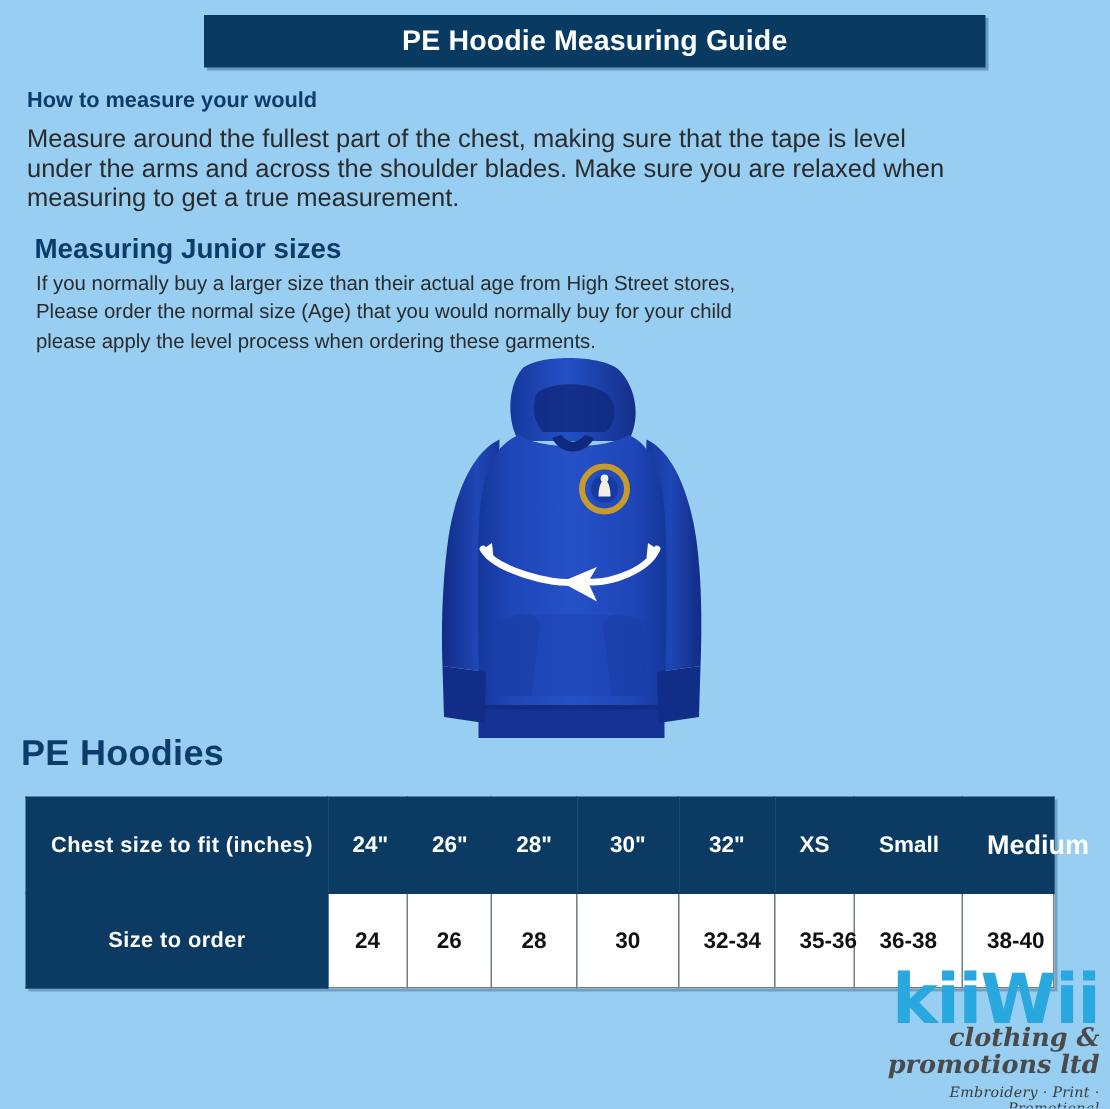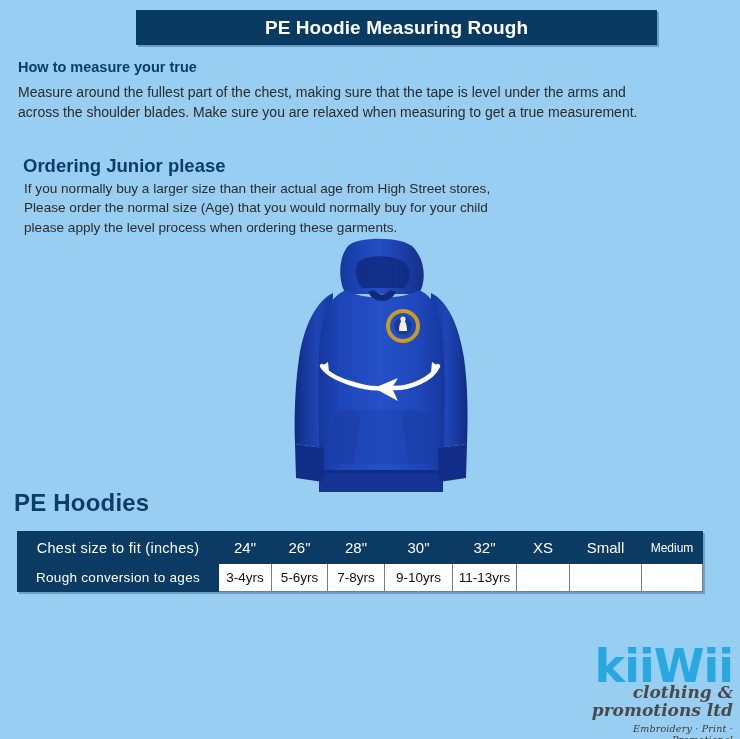--- a/index.html
+++ b/index.html
@@ -54,21 +54,21 @@
     left: 18px;
     top: 59px;
     font-size: 14.5px;
   }
   .body-text {
     position: absolute;
     left: 18px;
     top: 83px;
     width: 620px;
     color: #2b2b2b;
-    font-size: 14px;
+    font-size: 17px;
     line-height: 19.5px;
   }
 
   .junior-heading {
     left: 23px;
     top: 155px;
     font-size: 18.5px;
     color: #0d3c6b;
   }
   .junior-text {
@@ -109,22 +109,22 @@
     left: 17px;
     top: 531px;
     width: 669px;
     border-collapse: collapse;
     table-layout: fixed;
     box-shadow: 2px 2px 0 rgba(20,60,95,0.30);
   }
   .size-table td {
     border: 1px solid #6f7f8c;
     text-align: center;
-    font-weight: normal;
-    padding: 0;
+    font-weight: bold;
+    padding: 16px;
     font-size: 15px;
     color: #111111;
     background: #ffffff;
     height: 30px;
     white-space: nowrap;
   }
   .size-table tr.head td {
     background: #0b3b63;
     color: #ffffff;
     border-color: #0b3b63;
@@ -133,21 +133,21 @@
   .size-table td.rowlabel {
     background: #0b3b63;
     color: #ffffff;
     text-align: center;
     border-color: #0b3b63;
     font-size: 14.5px;
     letter-spacing: .3px;
   }
   .size-table tr.head td.rowlabel { font-size: 14.5px; }
   .size-table tr.r3 td { height: 27px; font-size: 13.5px; }
-  .size-table td.small-head { font-size: 12px; }
+  .size-table td.small-head { font-size: 18px; }
   .size-table td.tight { font-size: 14px; }
 
   
   col.c0 { width: 201px; }
   col.c1 { width: 53px; }
   col.c2 { width: 56px; }
   col.c3 { width: 57px; }
   col.c4 { width: 68px; }
   col.c5 { width: 64px; }
   col.c6 { width: 53px; }
@@ -190,27 +190,27 @@
     font-family: "DejaVu Serif", serif;
     letter-spacing: .2px;
   }
 </style>
 </head>
 <body>
 
 <div class="page">
 
   <div class="header-bar">
-    <div class="header-title">PE Hoodie Measuring Rough</div>
+    <div class="header-title">PE Hoodie Measuring Guide</div>
   </div>
 
-  <div class="section-heading chest-heading">How to measure your true</div>
+  <div class="section-heading chest-heading">How to measure your would</div>
   <div class="body-text">Measure around the fullest part of the chest, making sure that the tape is level under the arms and across the shoulder blades. Make sure you are relaxed when measuring to get a true measurement.</div>
 
-  <div class="section-heading junior-heading">Ordering Junior please</div>
+  <div class="section-heading junior-heading">Measuring Junior sizes</div>
   <div class="junior-text">
     <div>If you normally buy a larger size than their actual age from High Street stores,</div>
     <div>Please order the normal size (Age) that you would normally buy for your child</div>
     <div>please apply the level process when ordering these garments.</div>
   </div>
 
   <div class="hoodie-wrap">
     <svg class="hoodie-svg" viewBox="0 0 190 292">
       <defs>
         <linearGradient id="bodyGrad" x1="0" y1="0" x2="1" y2="0">
@@ -295,30 +295,30 @@
         <td class="rowlabel">Chest size to fit (inches)</td>
         <td>24"</td>
         <td>26"</td>
         <td>28"</td>
         <td>30"</td>
         <td>32"</td>
         <td>XS</td>
         <td>Small</td>
         <td class="small-head">Medium</td>
       </tr>
-      <tr class="r3">
-        <td class="rowlabel">Rough conversion to ages</td>
-        <td>3-4yrs</td>
-        <td>5-6yrs</td>
-        <td>7-8yrs</td>
-        <td>9-10yrs</td>
-        <td class="tight">11-13yrs</td>
-        <td></td>
-        <td></td>
-        <td></td>
+      <tr class="r2">
+        <td class="rowlabel">Size to order</td>
+        <td>24</td>
+        <td>26</td>
+        <td>28</td>
+        <td>30</td>
+        <td>32-34</td>
+        <td>35-36</td>
+        <td>36-38</td>
+        <td>38-40</td>
       </tr>
     </tbody>
   </table>
 
   <div class="logo">
     <div class="logo-mark">kiiWii</div>
     <div class="logo-sub1">clothing &amp;</div>
     <div class="logo-sub2">promotions ltd</div>
     <div class="logo-tag">Embroidery · Print · Promotional</div>
   </div>

